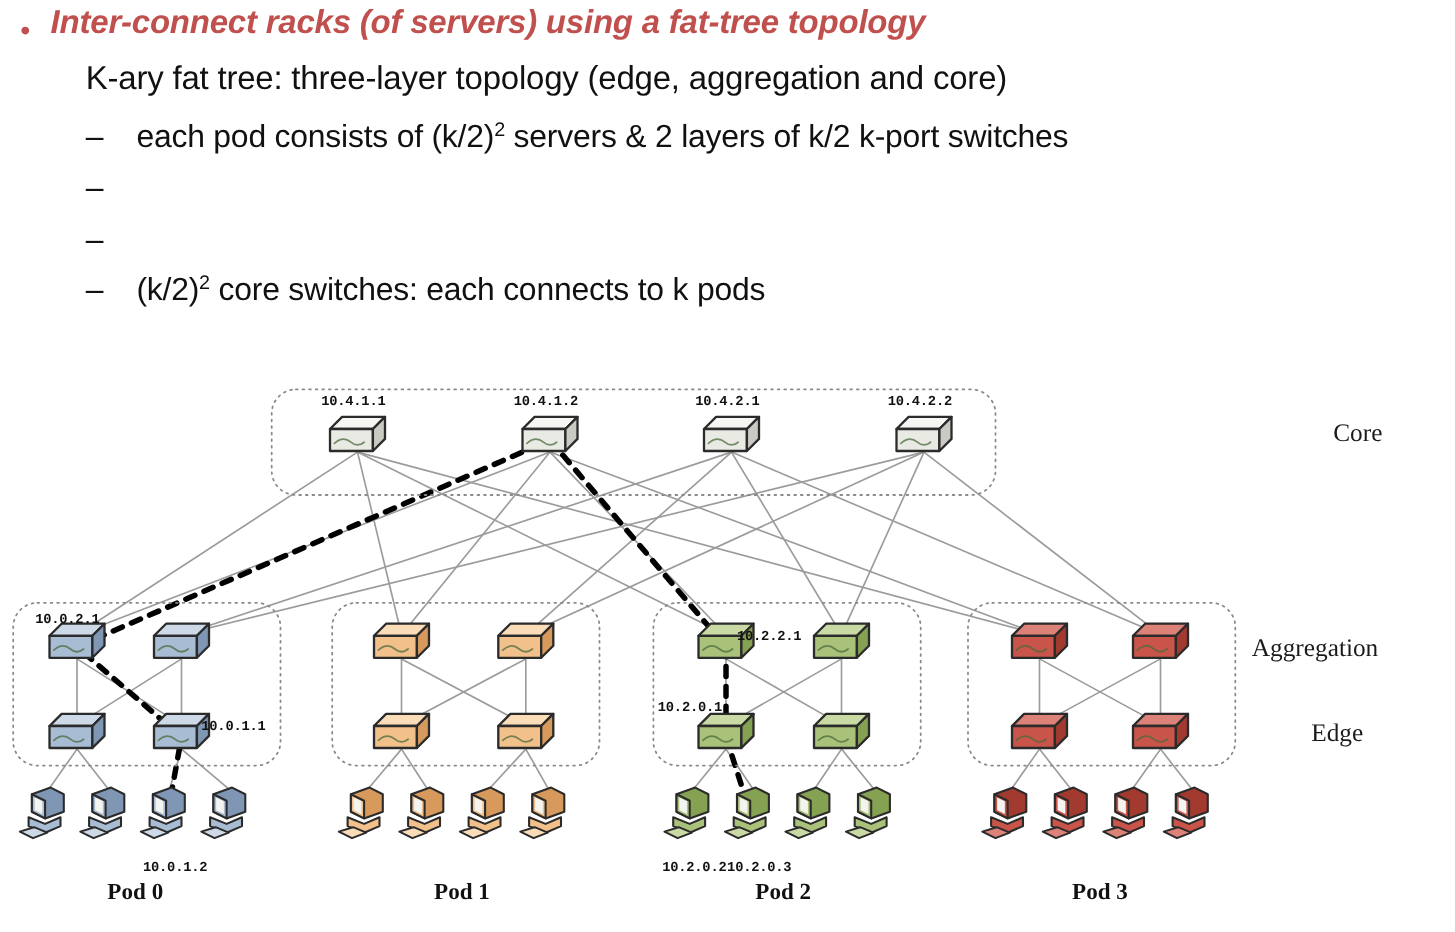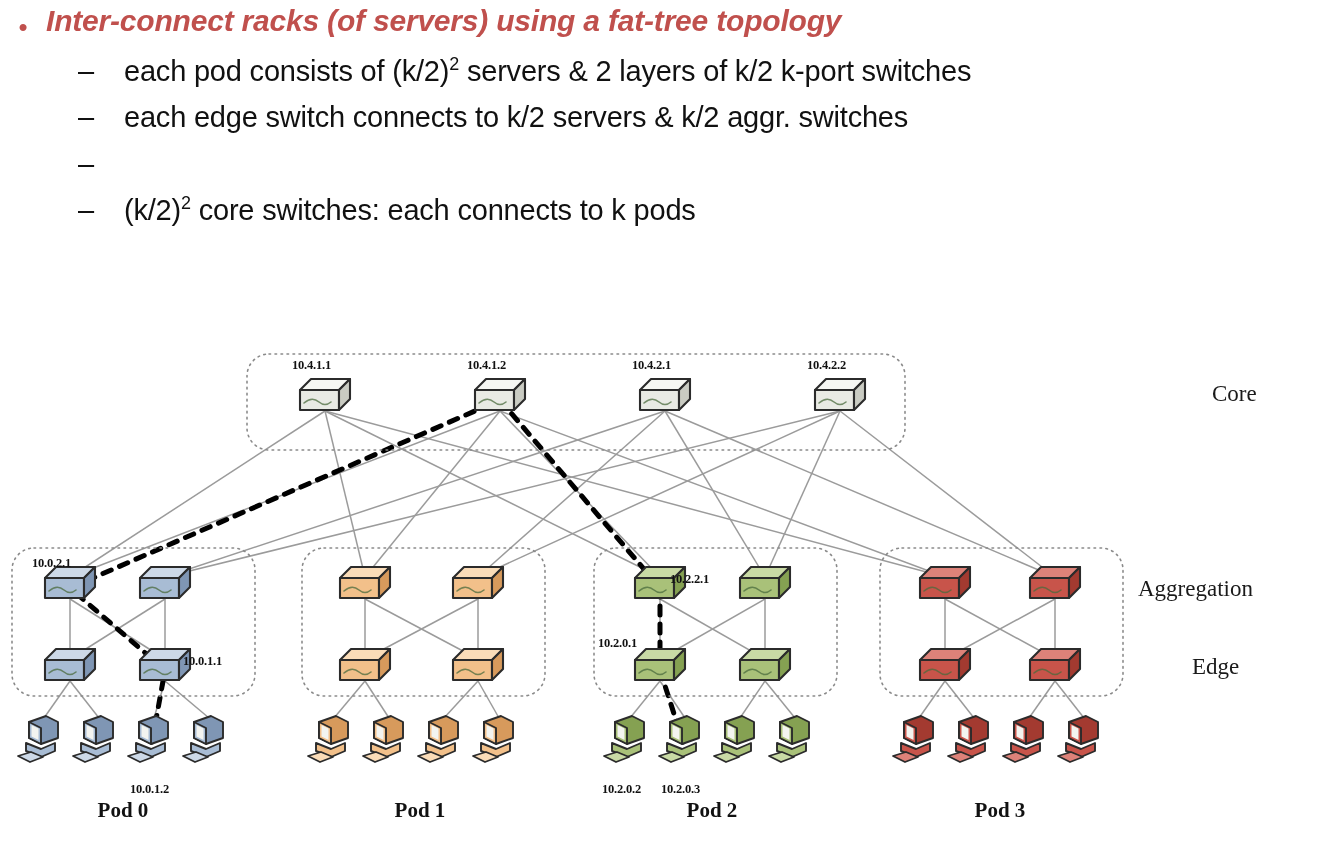--- a/index.html
+++ b/index.html
@@ -34,42 +34,42 @@
   .layer-label{
     position:absolute;font-family:"Liberation Serif", serif;
     font-size:23px;color:#1a1a1a;white-space:nowrap;
   }
   .pod-label{
     position:absolute;font-family:"Liberation Serif", serif;
     font-size:21px;font-weight:bold;color:#111;white-space:nowrap;
     text-align:center;
   }
   .ip-label{
-    position:absolute;font-family:Liberation Serif, serif;
+    position:absolute;font-family:Liberation Mono, monospace;
     font-size:12.5px;font-weight:bold;color:#111;white-space:nowrap;
     letter-spacing:-0.2px;
   }
 </style>
 </head>
 <body>
 
 <div class="slide-text">
   <div class="bullet-row" style="margin-top:4px;">
     <div class="bullet-dot">•</div>
     <div class="bullet-title">Inter-connect racks (of servers) using a fat-tree topology</div>
   </div>
+  <div class="lvl2" style="margin-top:10px;">K-ary fat tree: three-layer topology (edge, aggregation and core)</div>
 
   <div class="lvl3-row" style="margin-top:9px;">
     <div class="dash">–</div>
     <div class="lvl3-text"><span>each pod consists of (k/2)</span><sup>2</sup><span> servers &amp; 2 layers of k/2 k-port switches</span></div>
   </div>
 
   <div class="lvl3-row" style="margin-top:2px;">
     <div class="dash">–</div>
-    <div class="lvl3-text"><span>each edge switch connects to k/2 servers &amp; k/2 aggr. switches</span></div>
   </div>
 
   <div class="lvl3-row" style="margin-top:2px;">
     <div class="dash">–</div>
   </div>
 
   <div class="lvl3-row" style="margin-top:2px;">
     <div class="dash">–</div>
     <div class="lvl3-text"><span>(k/2)</span><sup>2</sup><span> core switches: each connects to k pods</span></div>
   </div>

